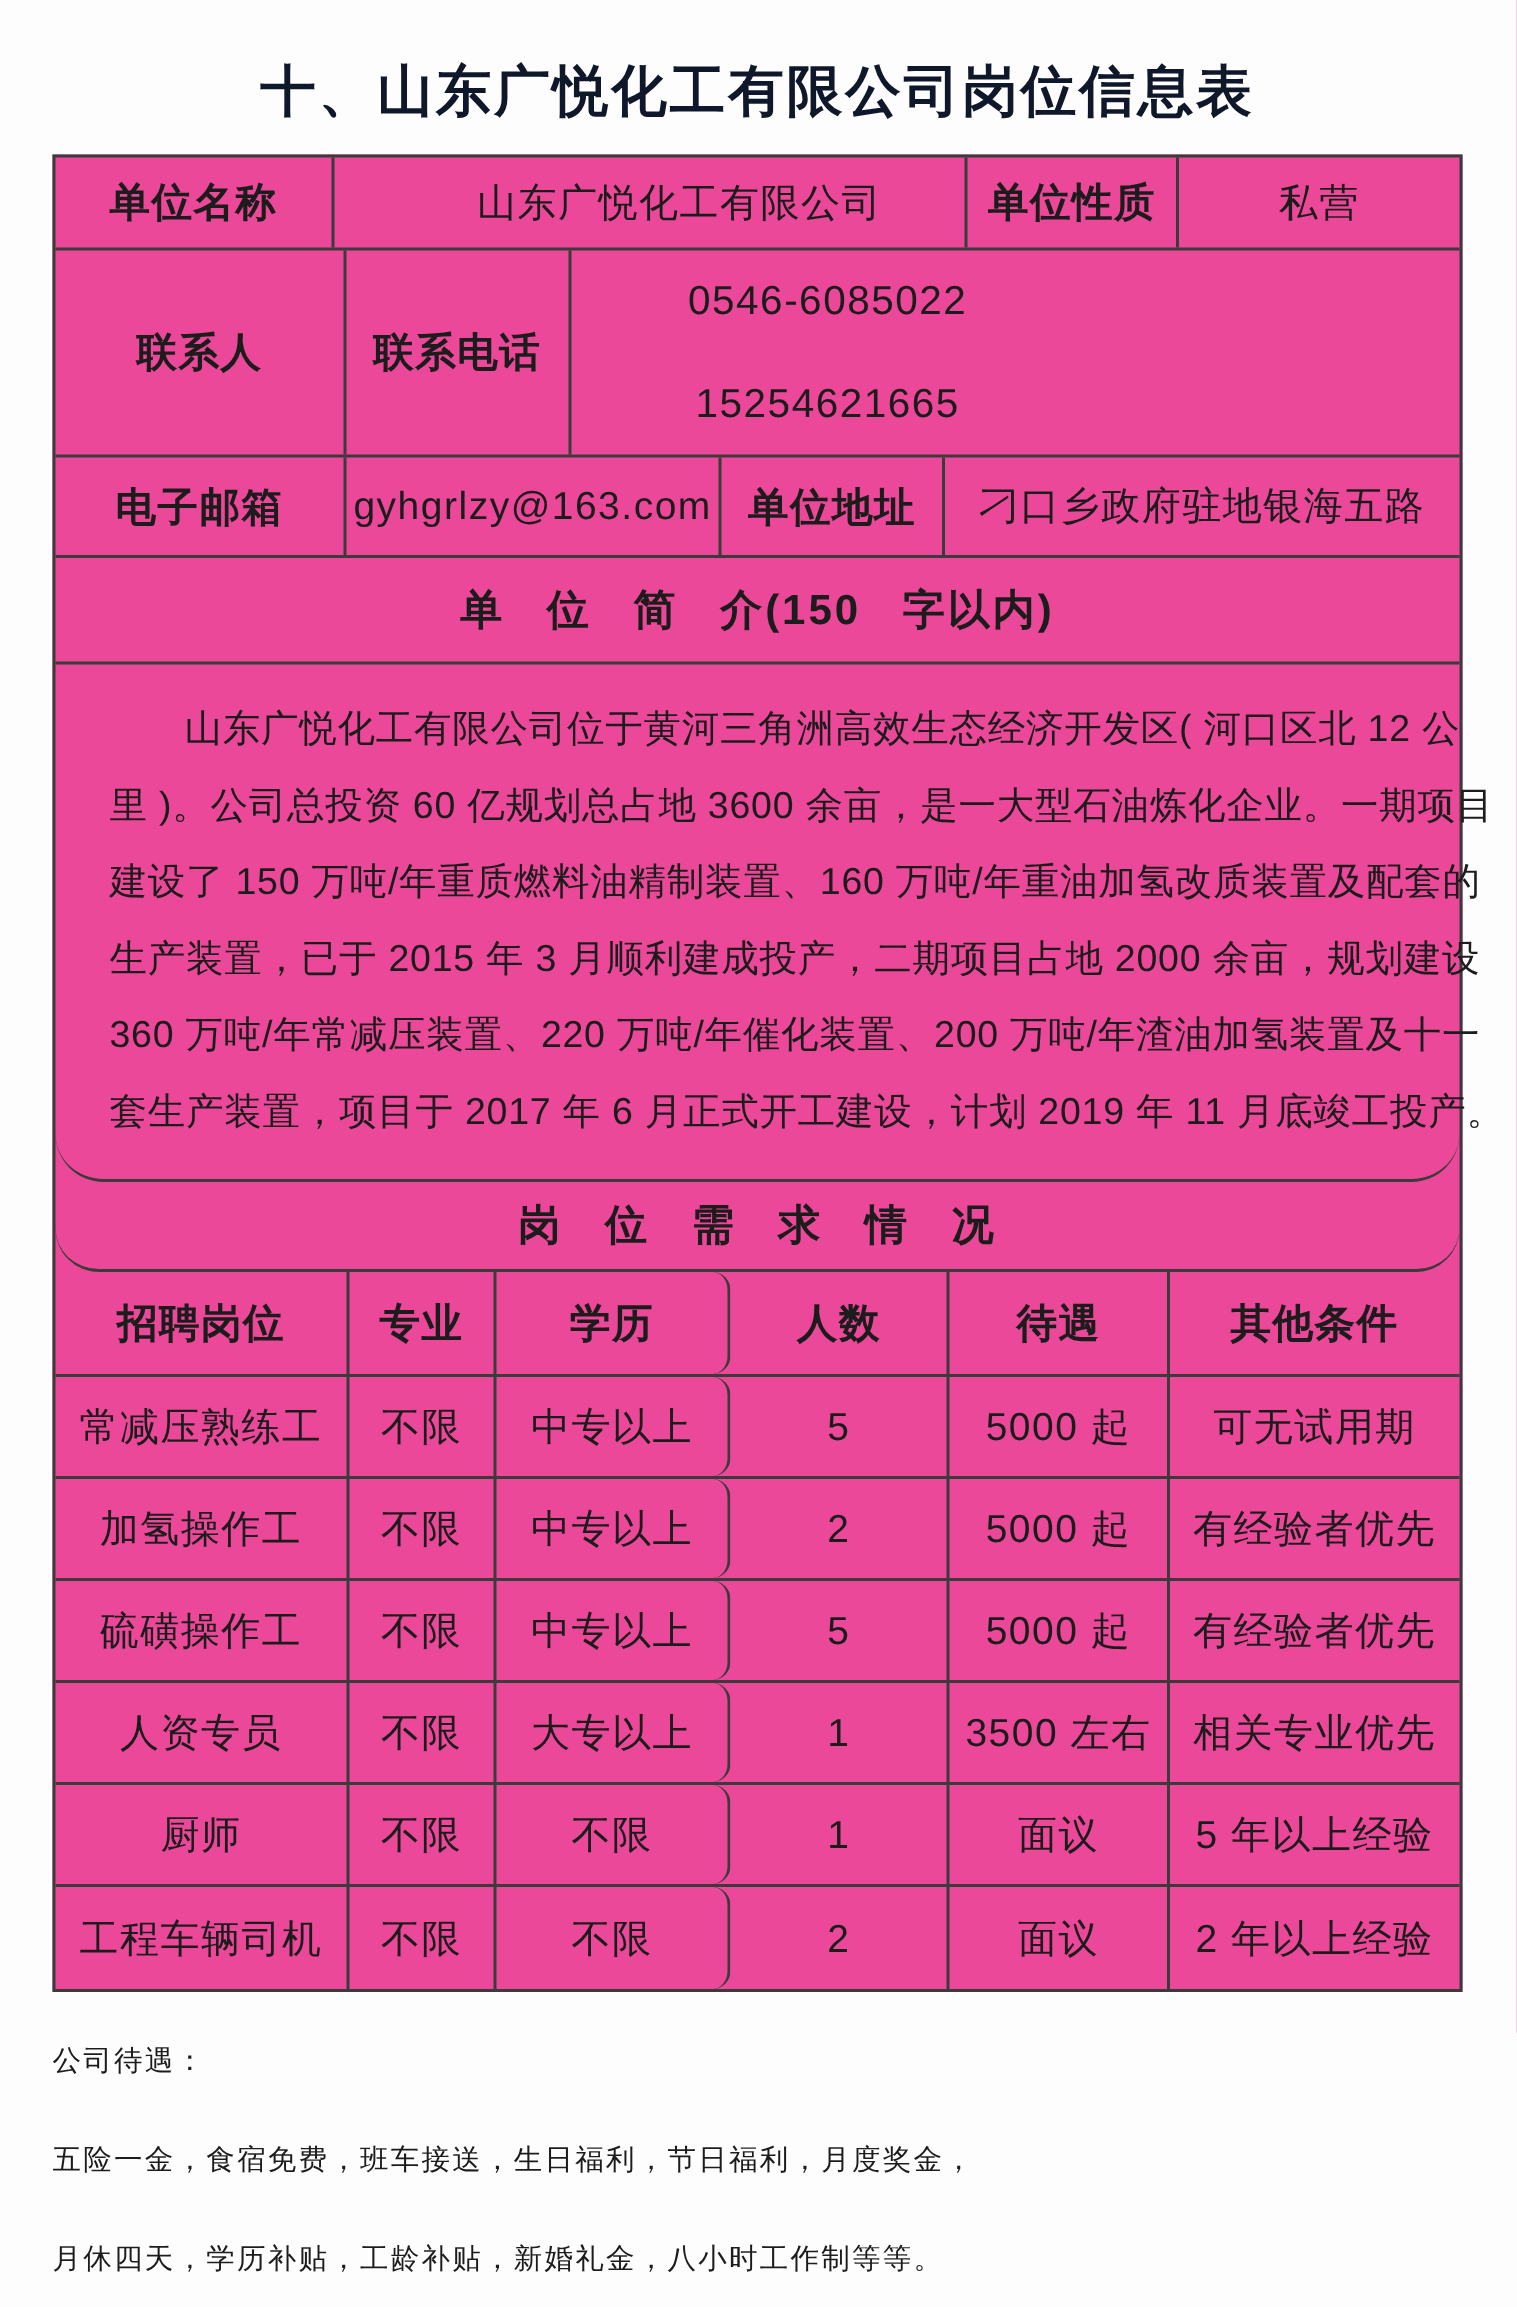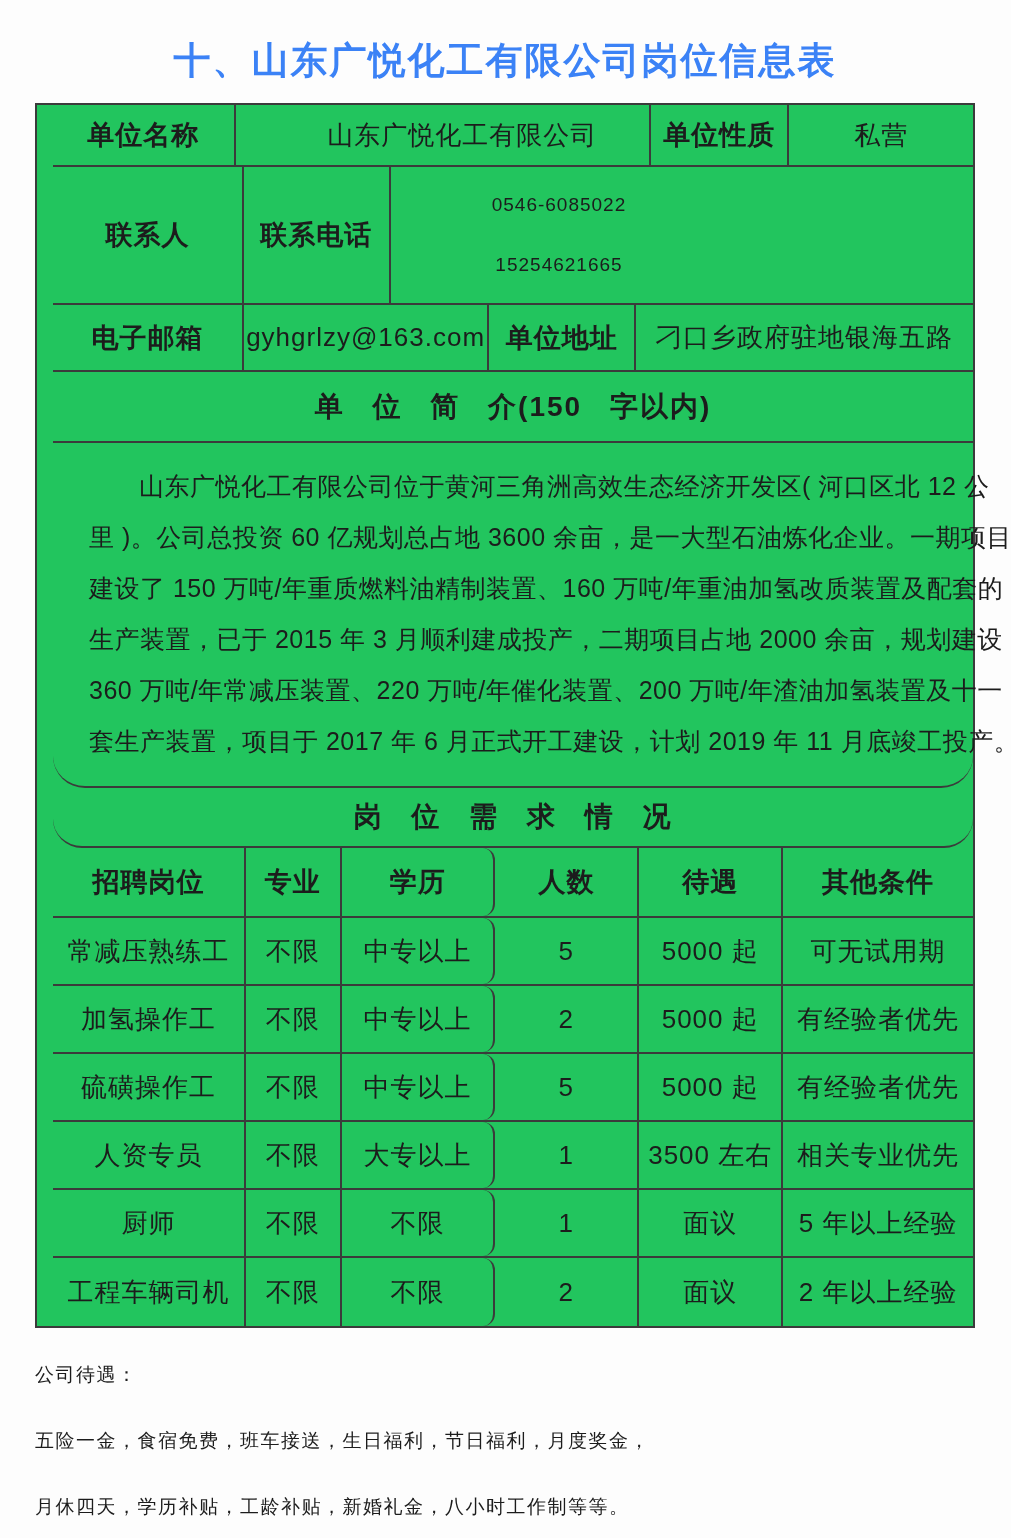--- a/index.html
+++ b/index.html
@@ -11,56 +11,55 @@
   }
   .page{
     position:relative;width:1011px;height:1538px;
     background:#fdfdfd;overflow:hidden;
   }
   .doc-title{
     position:absolute;top:36px;left:35px;width:940px;
     margin:0;text-align:center;
     font-family:"Liberation Serif", serif;
     font-size:37px;font-weight:700;letter-spacing:2px;
-    color:#3b82f6;
+    color:#0f172a;
   }
   .info-table{
     position:absolute;left:35px;top:103px;width:940px;
     box-sizing:border-box;border:2px solid #3b3b3b;
-    background:#22c55e;
-    padding-left:16px;
+    background:#ec4899;
   }
   .row{display:flex;box-sizing:border-box;border-bottom:2px solid #3b3b3b;}
   .row:last-child{border-bottom:none;}
   .cell{
     display:flex;align-items:center;justify-content:center;text-align:center;
     box-sizing:border-box;border-right:2px solid #3b3b3b;
     font-size:26px;letter-spacing:1px;
   }
   .cell:last-child{border-right:none;}
   .label{font-weight:700;font-size:27px;}
   
   .r-info1{height:62px;}
   .r-info2{height:138px;}
   .r-info3{height:67px;}
   .r-sec{height:71px;}
   .r-sec2{height:60px;border-radius:29px;}
-  .r-jobhead{height:70px;justify-content:flex-end;}
+  .r-jobhead{height:70px;}
   .r-job{height:68px;}
   
   .w1a{width:20.74%;} .w1b{width:42.66%;margin-left:40px;} .w1c{width:15.74%;} .w1d{width:20.86%;}
   
   .w2a{width:20.74%;} .w2b{width:26.70%;} .w2c{width:15.96%;} .w2d{width:36.60%;}
   
   .wj1{width:20.96%;} .wj2{width:10.43%;} .wj3{width:16.70%;border-radius:12px;} .wj4{width:15.64%;} .wj5{width:15.64%;} .wj6{width:20.63%;}
   .section-cell{
     width:100%;font-weight:700;font-size:28px;
     word-spacing:18px;letter-spacing:2px;
   }
-  .phone-cell{flex-direction:column;justify-content:center;gap:38px;font-size:19px;}
+  .phone-cell{flex-direction:column;justify-content:center;gap:38px;font-size:27px;}
   .r-intro{
     height:345px;box-sizing:border-box;
     display:block;padding:18px 36px 0 36px;border-radius:32px;
   }
   .intro-line{
     font-size:25px;line-height:51px;letter-spacing:0.5px;
     text-align:justify;text-align-last:justify;
     white-space:nowrap;
   }
   .intro-line.indent{text-indent:2em;}

